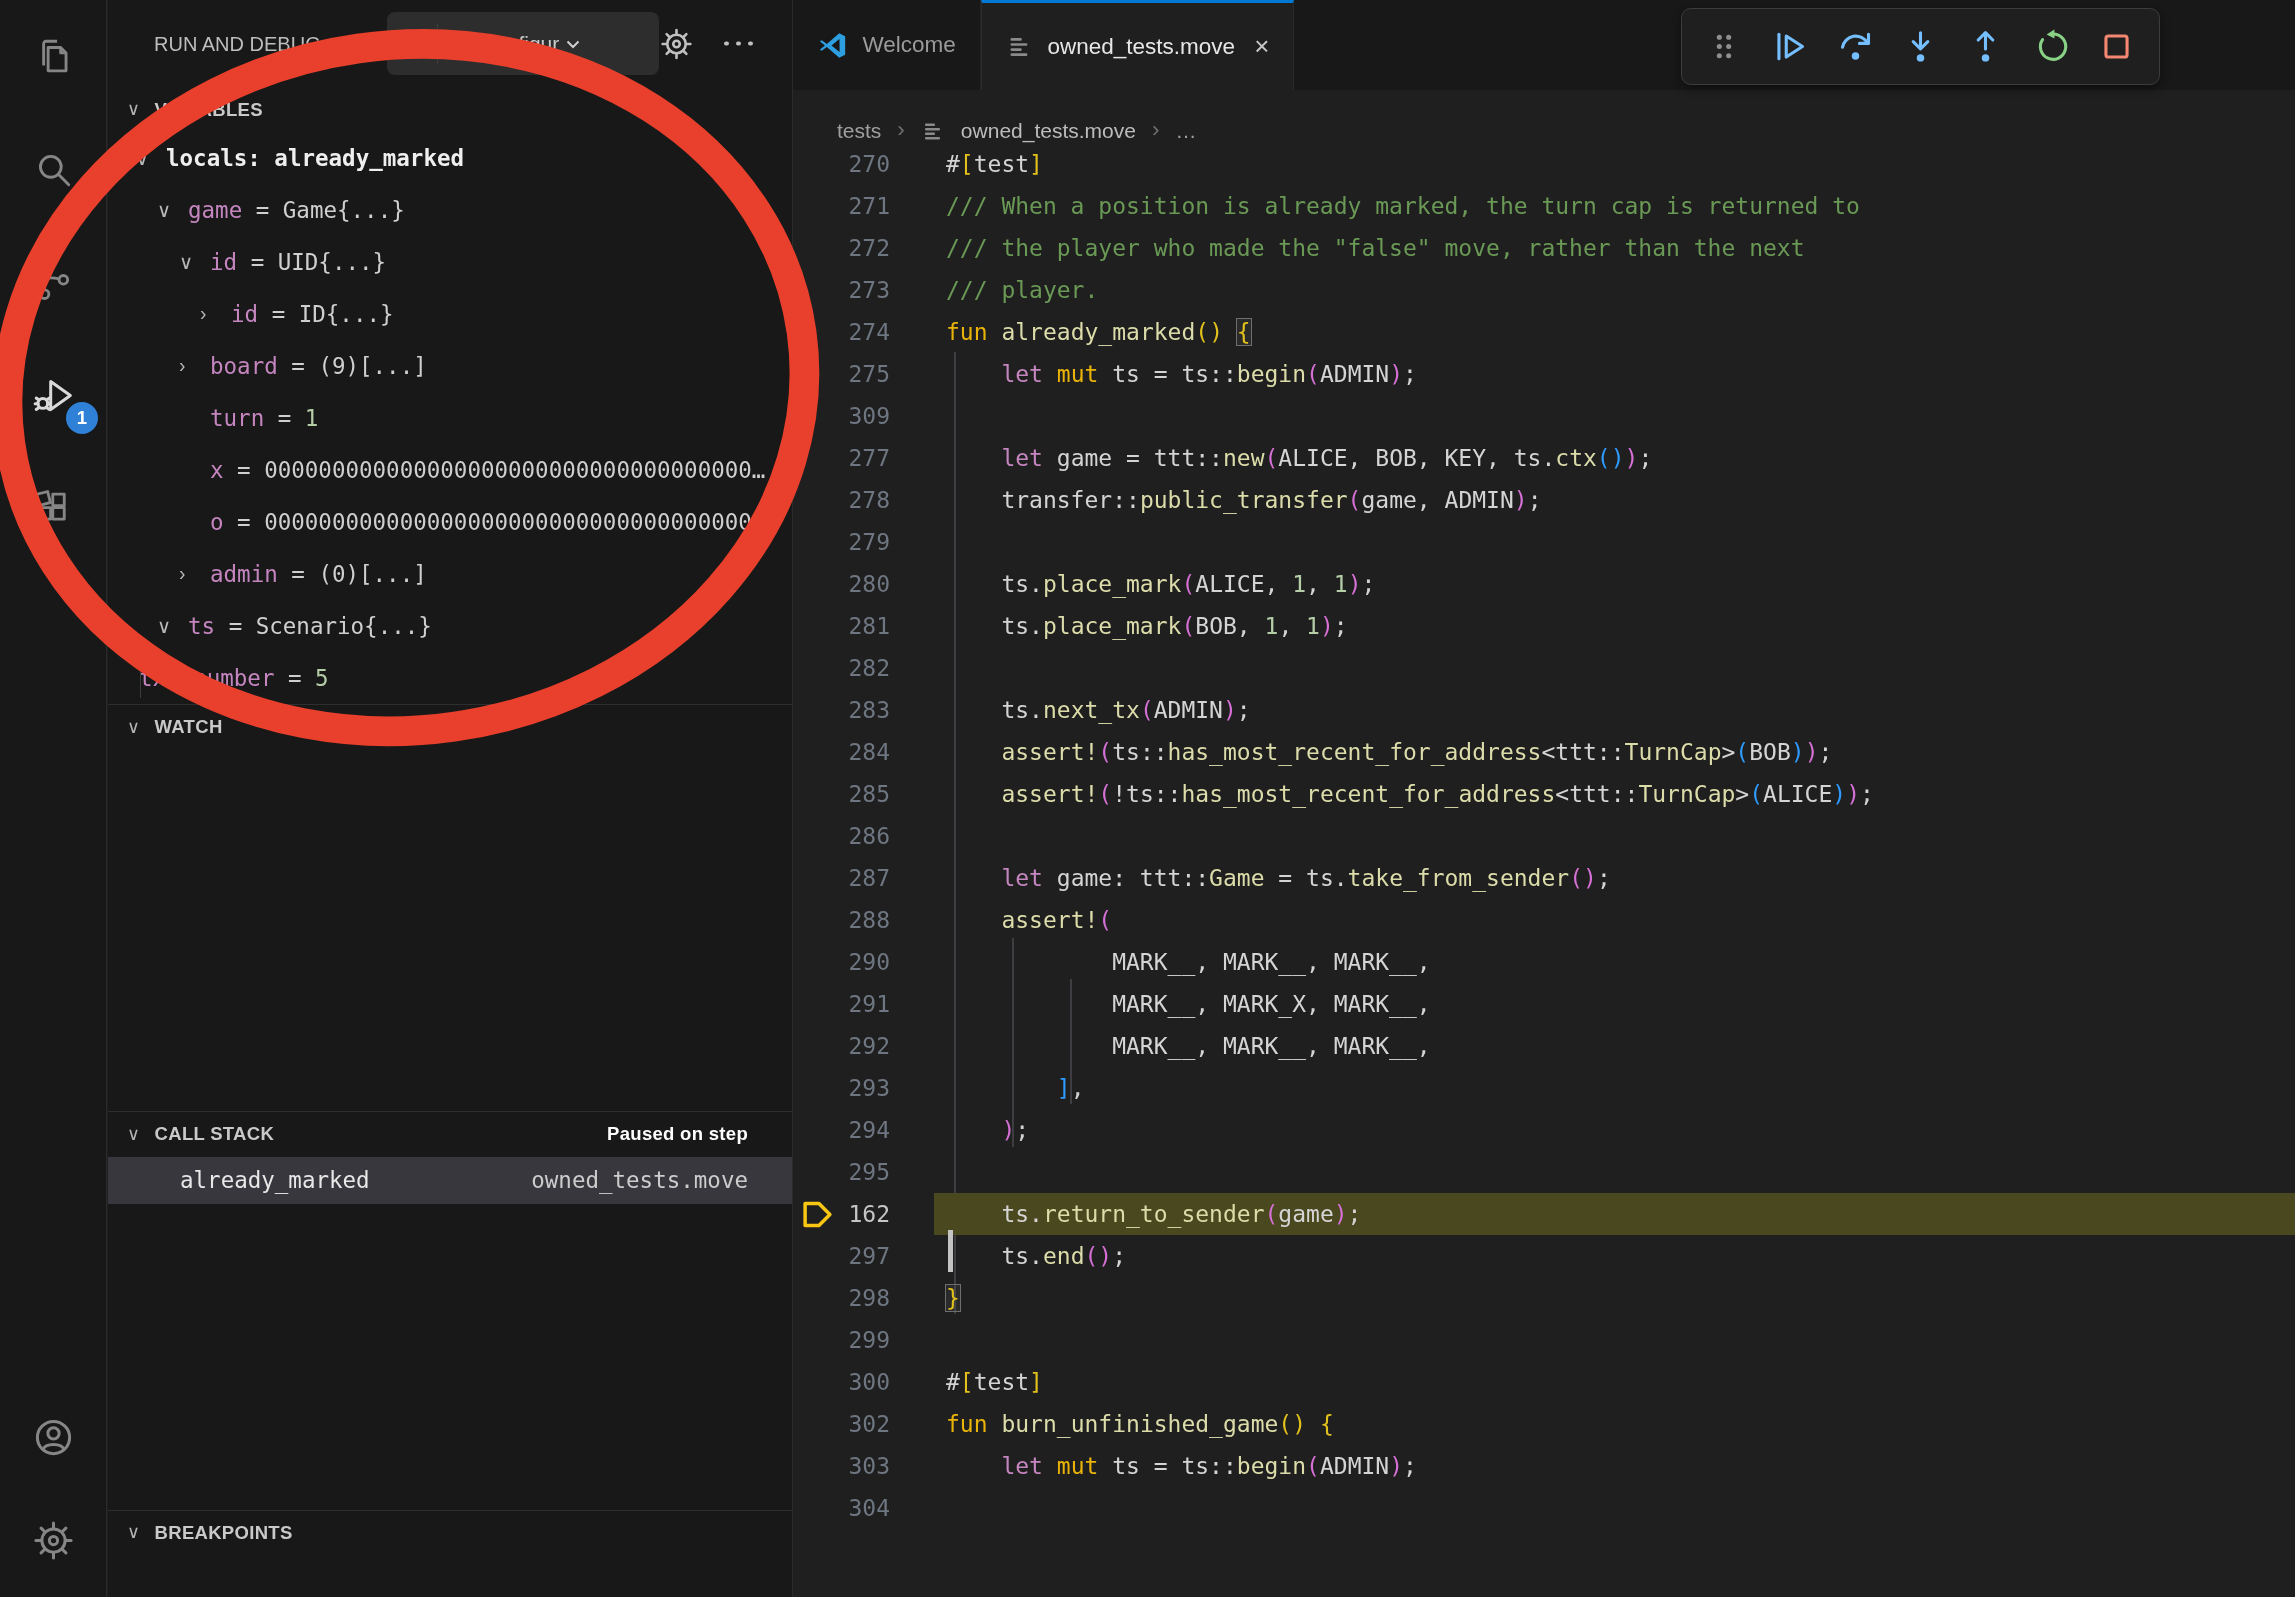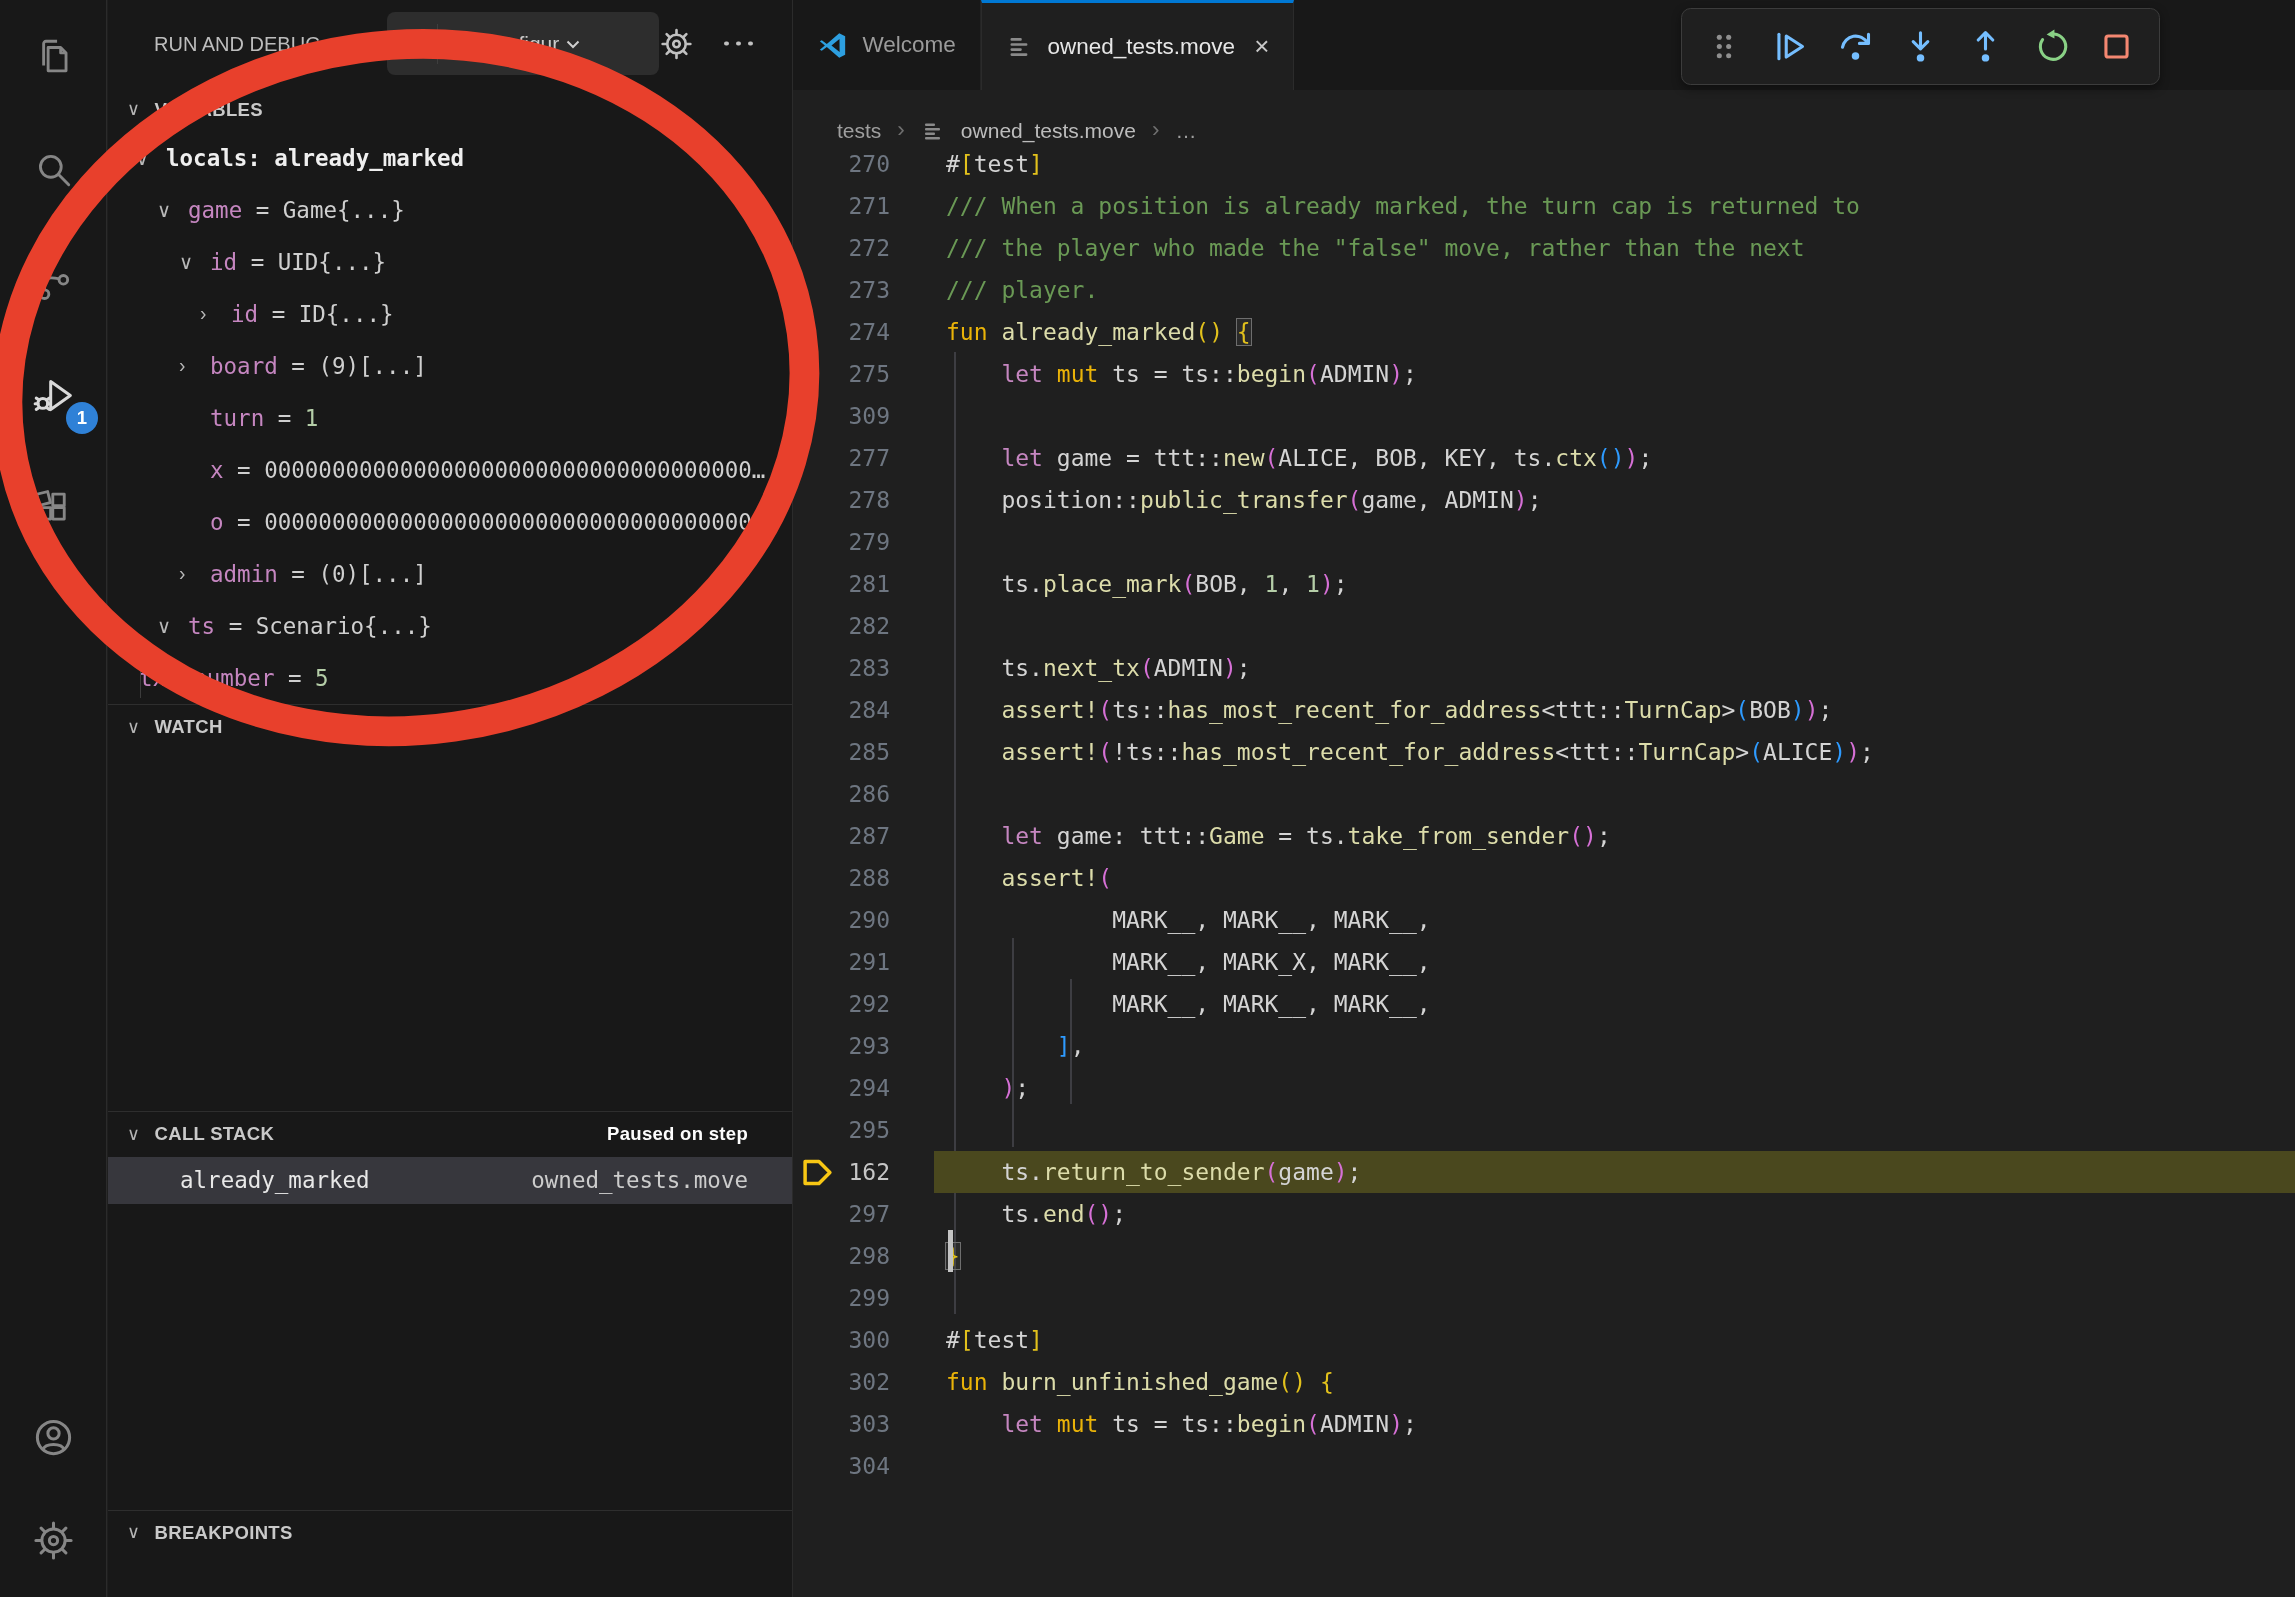--- a/index.html
+++ b/index.html
@@ -257,22 +257,23 @@
     <div class="guide" id="guideC"></div>
     <div id="codelines">
         <div class="cl"><span class="gut">270</span><span class="txt"><span class="tk-fg">#</span><span class="tk-b1">[</span><span class="tk-fg">test</span><span class="tk-b1">]</span></span></div>
         <div class="cl"><span class="gut">271</span><span class="txt"><span class="tk-com">/// When a position is already marked, the turn cap is returned to</span></span></div>
         <div class="cl"><span class="gut">272</span><span class="txt"><span class="tk-com">/// the player who made the "false" move, rather than the next</span></span></div>
         <div class="cl"><span class="gut">273</span><span class="txt"><span class="tk-com">/// player.</span></span></div>
         <div class="cl"><span class="gut">274</span><span class="txt"><span class="tk-kw">fun</span><span class="tk-fg"> </span><span class="tk-fn">already_marked</span><span class="tk-b1">(</span><span class="tk-b1">)</span><span class="tk-fg"> </span><span class="tk-b1 tk-match">{</span></span></div>
         <div class="cl"><span class="gut">275</span><span class="txt"><span class="tk-fg">    </span><span class="tk-ctl">let</span><span class="tk-fg"> </span><span class="tk-kw">mut</span><span class="tk-fg"> ts = ts::</span><span class="tk-fn">begin</span><span class="tk-b2">(</span><span class="tk-fg">ADMIN</span><span class="tk-b2">)</span><span class="tk-fg">;</span></span></div>
         <div class="cl"><span class="gut">309</span><span class="txt"></span></div>
         <div class="cl"><span class="gut">277</span><span class="txt"><span class="tk-fg">    </span><span class="tk-ctl">let</span><span class="tk-fg"> game = ttt::</span><span class="tk-fn">new</span><span class="tk-b2">(</span><span class="tk-fg">ALICE, BOB, KEY, ts.</span><span class="tk-fn">ctx</span><span class="tk-b3">(</span><span class="tk-b3">)</span><span class="tk-b2">)</span><span class="tk-fg">;</span></span></div>
-        <div class="cl"><span class="gut">278</span><span class="txt"><span class="tk-fg">    position::</span><span class="tk-fn">public_transfer</span><span class="tk-b2">(</span><span class="tk-fg">game, ADMIN</span><span class="tk-b2">)</span><span class="tk-fg">;</span></span></div>
+        <div class="cl"><span class="gut">278</span><span class="txt"><span class="tk-fg">    transfer::</span><span class="tk-fn">public_transfer</span><span class="tk-b2">(</span><span class="tk-fg">game, ADMIN</span><span class="tk-b2">)</span><span class="tk-fg">;</span></span></div>
         <div class="cl"><span class="gut">279</span><span class="txt"></span></div>
+        <div class="cl"><span class="gut">280</span><span class="txt"><span class="tk-fg">    ts.</span><span class="tk-fn">place_mark</span><span class="tk-b2">(</span><span class="tk-fg">ALICE, </span><span class="tk-num">1</span><span class="tk-fg">, </span><span class="tk-num">1</span><span class="tk-b2">)</span><span class="tk-fg">;</span></span></div>
         <div class="cl"><span class="gut">281</span><span class="txt"><span class="tk-fg">    ts.</span><span class="tk-fn">place_mark</span><span class="tk-b2">(</span><span class="tk-fg">BOB, </span><span class="tk-num">1</span><span class="tk-fg">, </span><span class="tk-num">1</span><span class="tk-b2">)</span><span class="tk-fg">;</span></span></div>
         <div class="cl"><span class="gut">282</span><span class="txt"></span></div>
         <div class="cl"><span class="gut">283</span><span class="txt"><span class="tk-fg">    ts.</span><span class="tk-fn">next_tx</span><span class="tk-b2">(</span><span class="tk-fg">ADMIN</span><span class="tk-b2">)</span><span class="tk-fg">;</span></span></div>
         <div class="cl"><span class="gut">284</span><span class="txt"><span class="tk-fg">    </span><span class="tk-fn">assert!</span><span class="tk-b2">(</span><span class="tk-fg">ts::</span><span class="tk-fn">has_most_recent_for_address</span><span class="tk-fg">&lt;</span><span class="tk-fg">ttt::</span><span class="tk-fn">TurnCap</span><span class="tk-fg">&gt;</span><span class="tk-b3">(</span><span class="tk-fg">BOB</span><span class="tk-b3">)</span><span class="tk-b2">)</span><span class="tk-fg">;</span></span></div>
         <div class="cl"><span class="gut">285</span><span class="txt"><span class="tk-fg">    </span><span class="tk-fn">assert!</span><span class="tk-b2">(</span><span class="tk-fg">!ts::</span><span class="tk-fn">has_most_recent_for_address</span><span class="tk-fg">&lt;</span><span class="tk-fg">ttt::</span><span class="tk-fn">TurnCap</span><span class="tk-fg">&gt;</span><span class="tk-b3">(</span><span class="tk-fg">ALICE</span><span class="tk-b3">)</span><span class="tk-b2">)</span><span class="tk-fg">;</span></span></div>
         <div class="cl"><span class="gut">286</span><span class="txt"></span></div>
         <div class="cl"><span class="gut">287</span><span class="txt"><span class="tk-fg">    </span><span class="tk-ctl">let</span><span class="tk-fg"> game: ttt::</span><span class="tk-fn">Game</span><span class="tk-fg"> = ts.</span><span class="tk-fn">take_from_sender</span><span class="tk-b2">(</span><span class="tk-b2">)</span><span class="tk-fg">;</span></span></div>
         <div class="cl"><span class="gut">288</span><span class="txt"><span class="tk-fg">    </span><span class="tk-fn">assert!</span><span class="tk-b2">(</span></span></div>
         <div class="cl"><span class="gut">290</span><span class="txt"><span class="tk-fg">            MARK__, MARK__, MARK__,</span></span></div>
         <div class="cl"><span class="gut">291</span><span class="txt"><span class="tk-fg">            MARK__, MARK_X, MARK__,</span></span></div>

